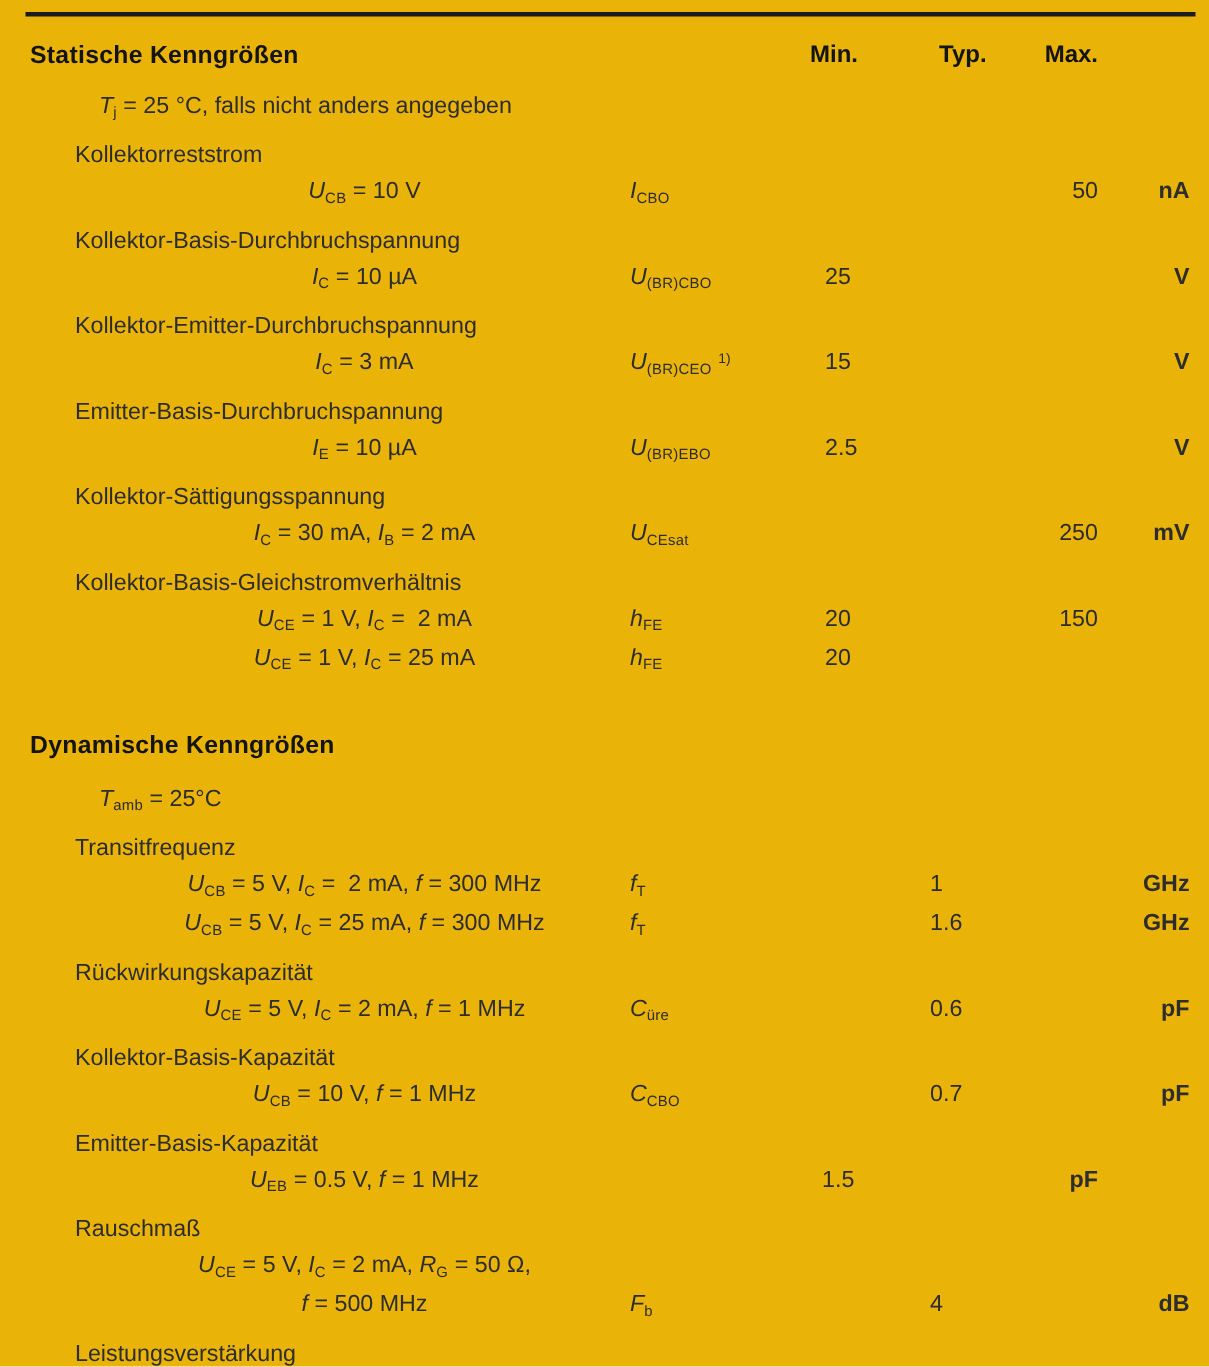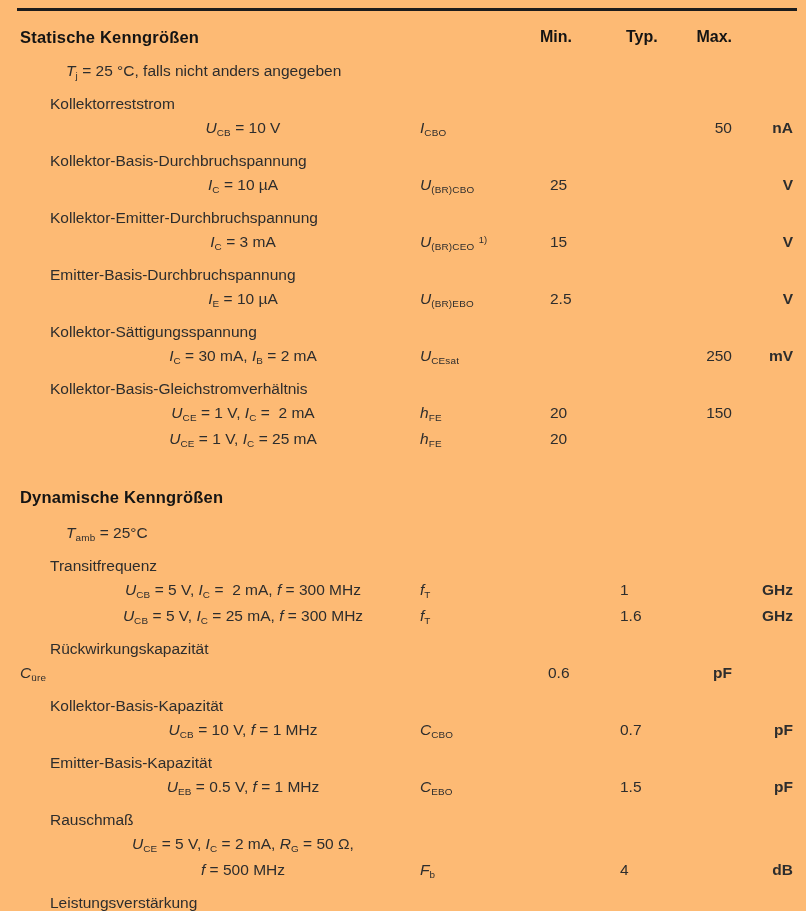--- a/index.html
+++ b/index.html
@@ -2,21 +2,21 @@
 <html><head>
 <meta charset="utf-8">
 <style>
   * { box-sizing: border-box; margin: 0; padding: 0; }
   html, body { background: #fbfbf9; }
   body { font-family: "Liberation Sans", sans-serif; }
   .page {
     position: relative;
     width: 806px;
     height: 911px;
-    background: #fdba74;
+    background: #eab308;
     color: #2d2d2d;
     overflow: hidden;
   }
   .rule {
     height: 3px;
     background: #1c1c1c;
     margin-left: 17px;
     margin-right: 9px;
   }
   .rule-top { margin-top: 8px; }
@@ -239,20 +239,21 @@
   </div>
       <div class="line group-name-row">
     <div class="c-param cell-name">Rückwirkungskapazität</div>
     <div class="c-sym"></div>
     <div class="c-min"></div>
     <div class="c-typ"></div>
     <div class="c-max"></div>
     <div class="c-unit"></div>
   </div>
       <div class="line">
+    <div class="c-param cell-cond"><i>U</i><sub>CE</sub> = 5 V, <i>I</i><sub>C</sub> = 2 mA, <i>f</i> = 1 MHz</div>
     <div class="c-sym"><i>C</i><sub>üre</sub></div>
     <div class="c-min val"></div>
     <div class="c-typ val">0.6</div>
     <div class="c-max val"></div>
     <div class="c-unit val">pF</div>
   </div>
       <div class="line group-name-row">
     <div class="c-param cell-name">Kollektor-Basis-Kapazität</div>
     <div class="c-sym"></div>
     <div class="c-min"></div>
@@ -271,21 +272,20 @@
       <div class="line group-name-row">
     <div class="c-param cell-name">Emitter-Basis-Kapazität</div>
     <div class="c-sym"></div>
     <div class="c-min"></div>
     <div class="c-typ"></div>
     <div class="c-max"></div>
     <div class="c-unit"></div>
   </div>
       <div class="line">
     <div class="c-param cell-cond"><i>U</i><sub>EB</sub> = 0.5 V, <i>f</i> = 1 MHz</div>
-    <div class="c-sym"><i>C</i><sub>EBO</sub></div>
     <div class="c-min val"></div>
     <div class="c-typ val">1.5</div>
     <div class="c-max val"></div>
     <div class="c-unit val">pF</div>
   </div>
       <div class="line group-name-row">
     <div class="c-param cell-name">Rauschmaß</div>
     <div class="c-sym"></div>
     <div class="c-min"></div>
     <div class="c-typ"></div>

